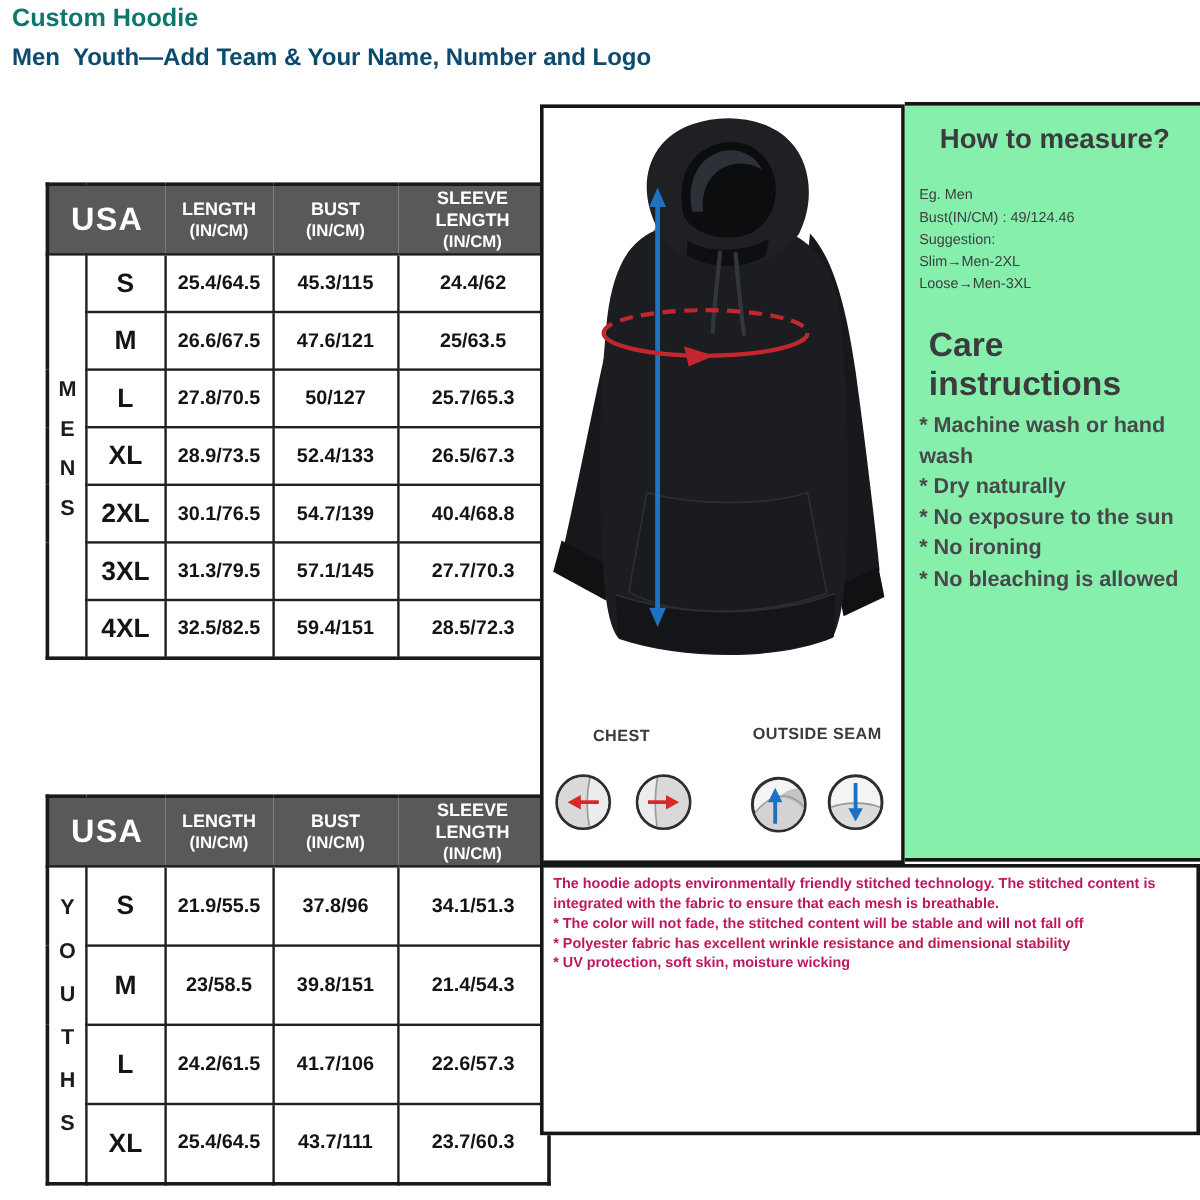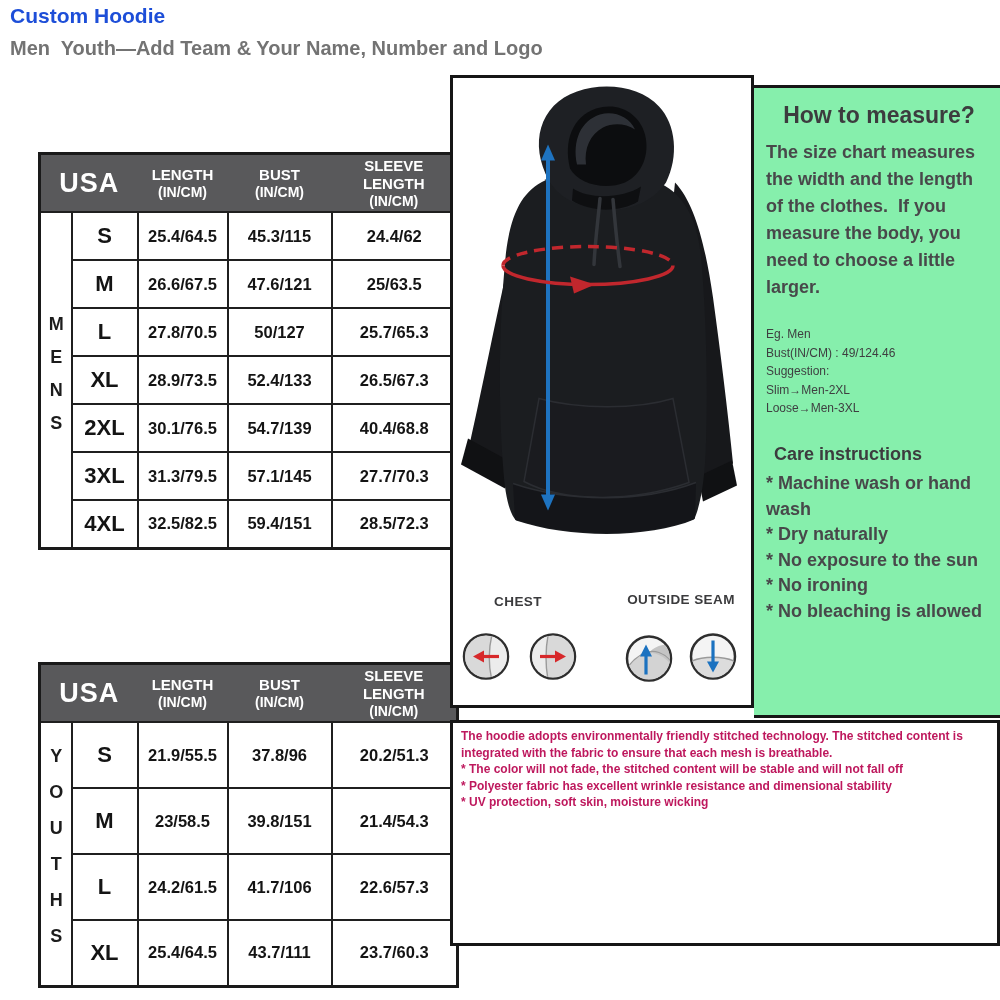--- a/index.html
+++ b/index.html
@@ -1,20 +1,20 @@
 <!DOCTYPE html>
 <html><head>
 <meta charset="utf-8">
 <style>
   html,body{margin:0;padding:0;background:#fff;}
   .canvas{position:relative;width:1000px;height:1000px;background:#ffffff;overflow:hidden;
           font-family:"Liberation Sans", sans-serif;color:#333;}
   
-  .page-title{position:absolute;left:10px;top:4px;font-size:21px;font-weight:bold;color:#1d4ed8;white-space:pre-wrap;}
-  .page-subtitle{position:absolute;left:10px;top:37px;font-size:20px;font-weight:600;color:#737373;white-space:pre-wrap;}
+  .page-title{position:absolute;left:10px;top:4px;font-size:21px;font-weight:bold;color:#0f766e;white-space:pre-wrap;}
+  .page-subtitle{position:absolute;left:10px;top:37px;font-size:20px;font-weight:600;color:#0c4a6e;white-space:pre-wrap;}
 
   
   table.size-table{position:absolute;left:8px;border-collapse:collapse;table-layout:fixed;width:418px;
                    border:3px solid #1a1a1a;background:#fff;margin-left:30px;}
   table.men{top:152px;}
   table.youth{top:662px;}
   .size-table th,.size-table td{border:2px solid #1f1f1f;text-align:center;vertical-align:middle;padding:0;}
   .size-table thead th{background:#59595b;color:#ffffff;border:none;border-bottom:2px solid #1f1f1f;height:56px;}
   .th-usa{font-size:27px;font-weight:bold;letter-spacing:1px;}
   .th-label{display:block;font-size:15px;font-weight:bold;line-height:1.2;}
@@ -22,33 +22,33 @@
   .td-group{border-top:none;}
   .vert{writing-mode:vertical-lr;text-orientation:upright;font-weight:bold;color:#1c1c1c;margin:0 auto;}
   .men .vert{font-size:18px;letter-spacing:13px;}
   .youth .vert{font-size:18px;letter-spacing:16px;}
   .td-size{font-size:22px;font-weight:bold;color:#141414;}
   .td-val{font-size:16.5px;font-weight:bold;color:#141414;}
   .men tbody tr{height:48px;}
   .youth tbody tr{height:66px;}
 
   
-  .hoodie-box{position:absolute;left:450px;top:75px;width:304px;height:633px;border:3px solid #161616;
+  .hoodie-box{position:absolute;left:450px;top:87px;width:304px;height:633px;border:3px solid #161616;
               box-sizing:border-box;background:#fff;}
   .hoodie-svg{display:block;width:298px;height:627px;}
   .diag-label{font-family:"Liberation Sans", sans-serif;font-size:13.5px;font-weight:bold;fill:#3b3b3d;letter-spacing:.4px;}
 
   
   .measure-panel{position:absolute;left:754px;top:85px;width:246px;height:633px;box-sizing:border-box;
                  border-top:3px solid #161616;border-bottom:3px solid #161616;background:#86efac;
                  padding:10px 8px 0 12px;}
   .measure-heading{font-size:23px;font-weight:bold;color:#3c3c3e;text-align:center;margin:4px 0 10px 0;}
   .measure-intro{font-size:18px;line-height:1.5;font-weight:600;color:#48484a;white-space:pre-wrap;}
   .example-block{margin-top:24px;font-size:12px;line-height:1.55;font-weight:normal;color:#3e3e40;}
-  .care-heading{margin-top:26px;font-size:18px;font-weight:600;color:#3c3c3e;padding-left:8px;}
+  .care-heading{margin-top:26px;font-size:28px;font-weight:600;color:#3c3c3e;padding-left:8px;}
   .care-list{margin-top:6px;font-size:18px;line-height:1.42;font-weight:600;color:#48484a;}
 
   
   .notes-box{position:absolute;left:450px;top:720px;width:550px;height:226px;box-sizing:border-box;
              border:3px solid #161616;background:#fff;padding:5px 8px;}
   .notes-line{font-size:12px;line-height:1.38;font-weight:600;color:#be185d;}
 </style>
 </head>
 <body>
 
@@ -157,21 +157,21 @@
       </tr>
     </thead>
     <tbody>
       <tr>
         <td class="td-group" rowspan="4">
             <div class="vert">YOUTHS</div>
           </td>
         <td class="td-size">S</td>
         <td class="td-val">21.9/55.5</td>
         <td class="td-val">37.8/96</td>
-        <td class="td-val">20.2/51.3</td>
+        <td class="td-val">34.1/51.3</td>
       </tr>
       <tr>
         <td class="td-size">M</td>
         <td class="td-val">23/58.5</td>
         <td class="td-val">39.8/151</td>
         <td class="td-val">21.4/54.3</td>
       </tr>
       <tr>
         <td class="td-size">L</td>
         <td class="td-val">24.2/61.5</td>
@@ -277,21 +277,20 @@
           <path d="M236,584 C248,577 272,577 284,584" stroke="#9a9a9a" fill="none" stroke-width="1.3"></path>
         </g>
         <line x1="260" y1="562" x2="260" y2="585" stroke="#1b72c0" stroke-width="3.2"></line>
         <polygon points="260,594 254,583 266,583" fill="#1b72c0"></polygon>
       </g>
     </svg>
   </div>
 
   <div class="measure-panel">
     <div class="measure-heading">How to measure?</div>
-    <div class="measure-intro">The size chart measures the width and the length of the clothes.  If you measure the body, you need to choose a little larger.</div>
     <div class="example-block">
       <div>Eg. Men</div>
       <div>Bust(IN/CM) : 49/124.46</div>
       <div>Suggestion:</div>
       <div>Slim→Men-2XL</div>
       <div>Loose→Men-3XL</div>
     </div>
     <div class="care-heading">Care instructions</div>
     <div class="care-list">
       <div>* Machine wash or hand wash</div>

